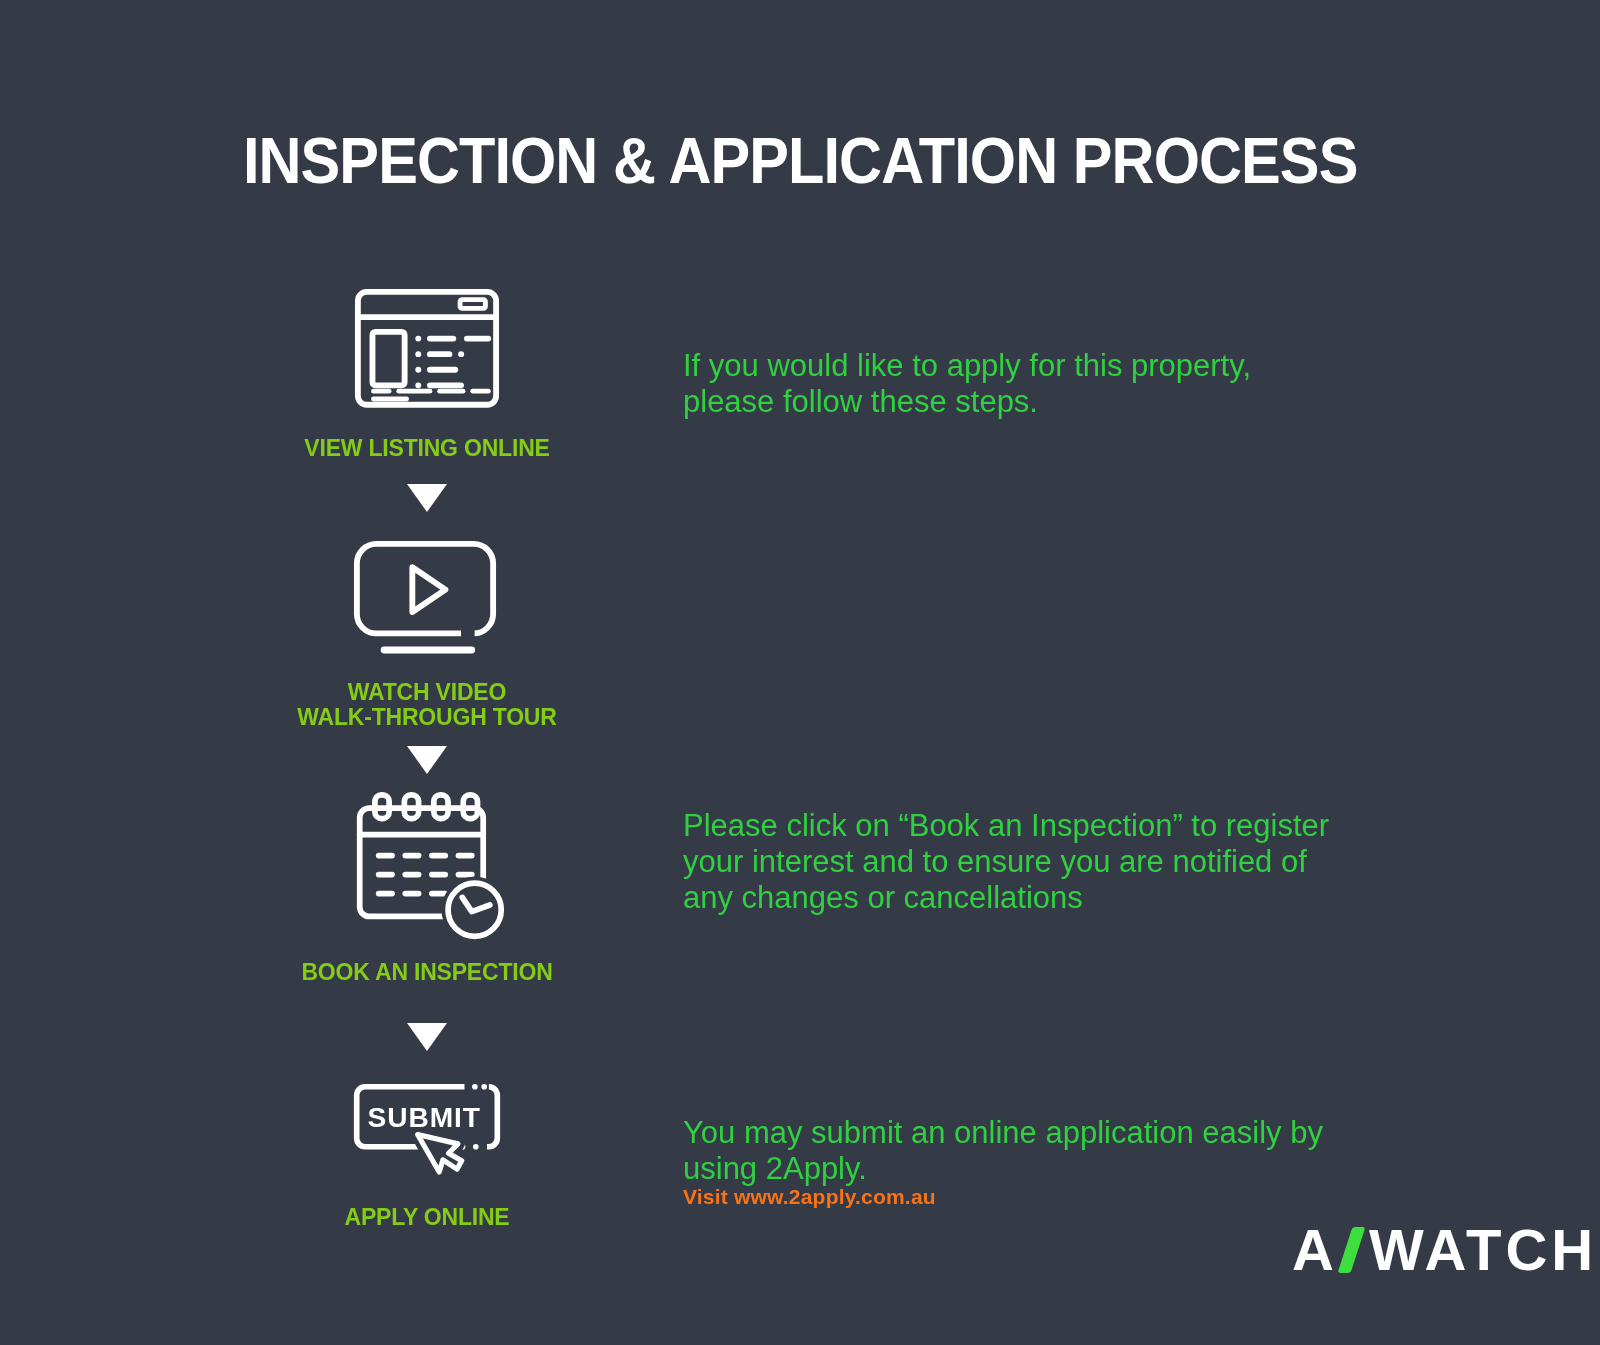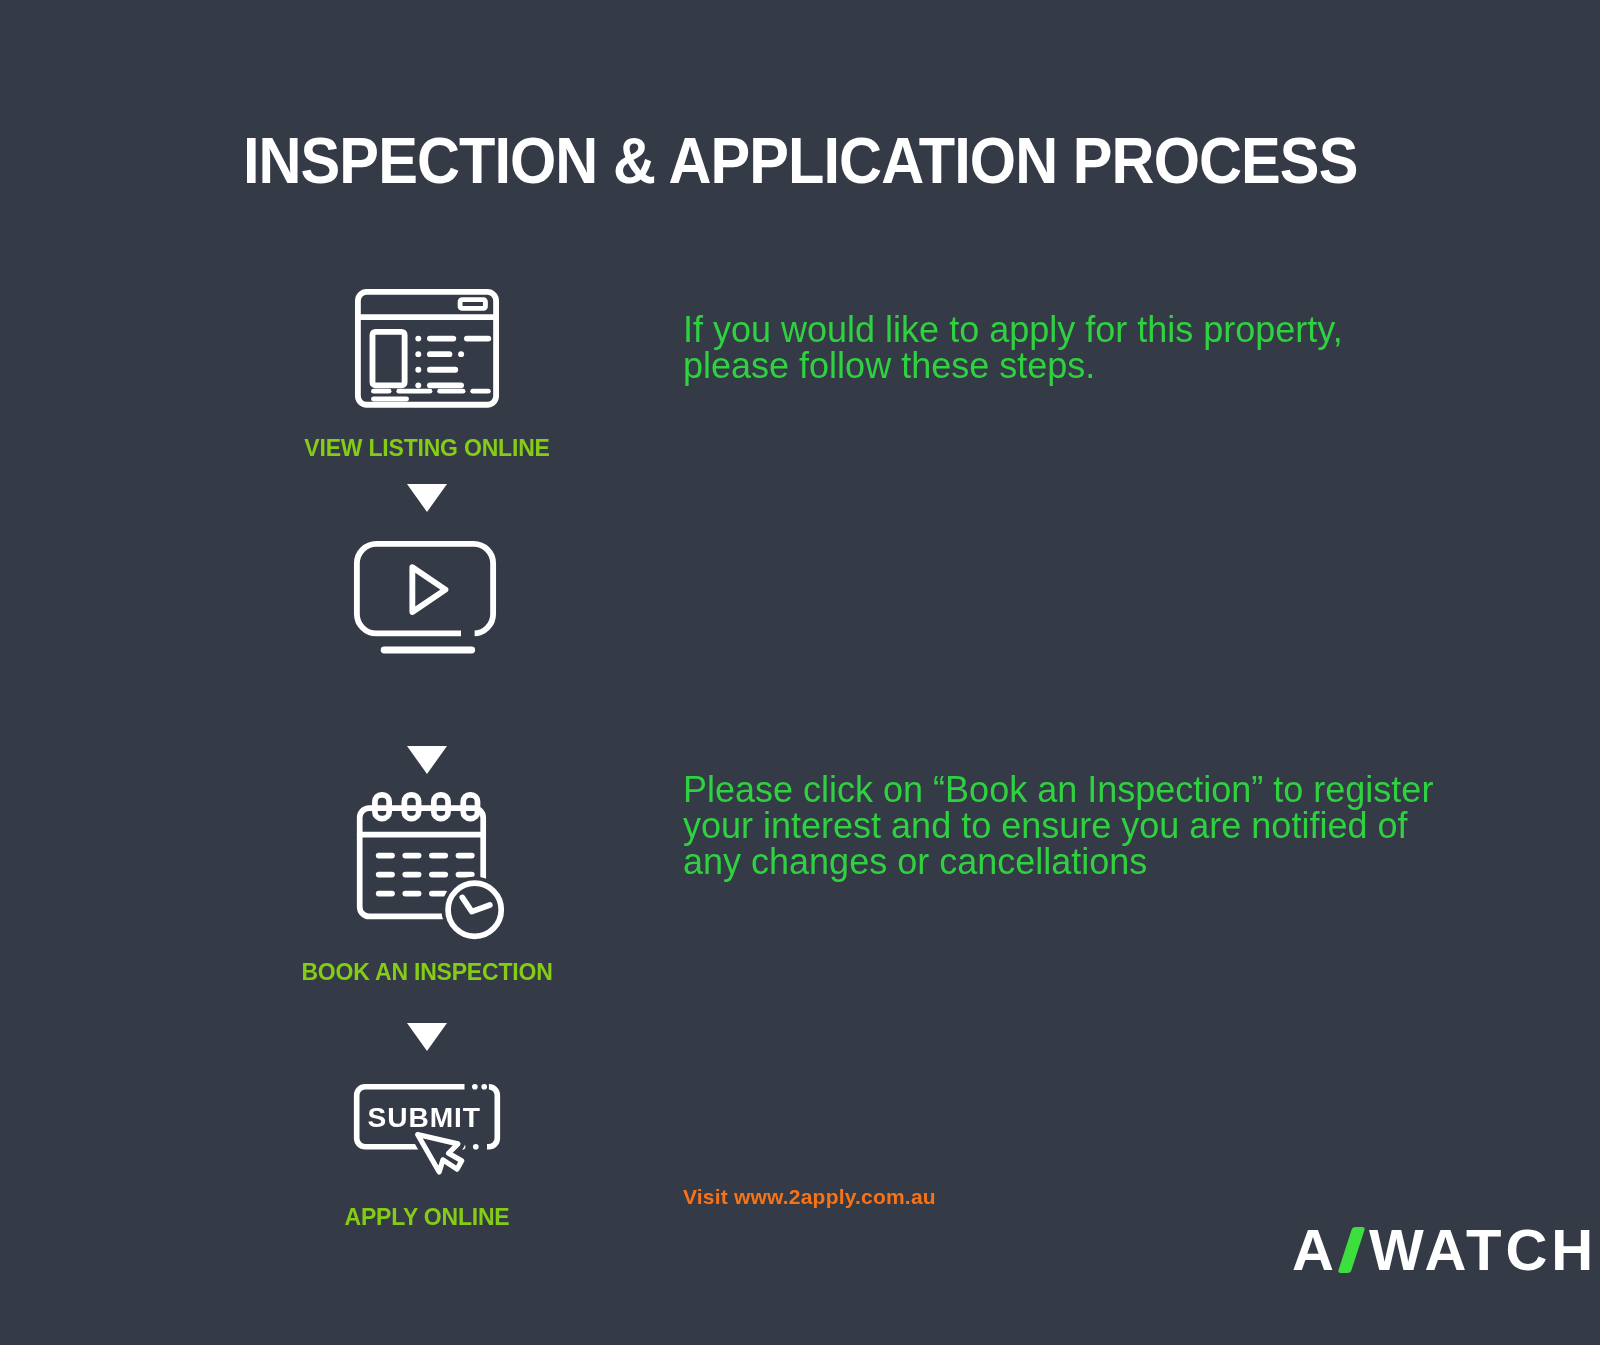--- a/index.html
+++ b/index.html
@@ -32,22 +32,23 @@
   .label-3 { left:257px; top:960px;  width:340px; }
   .label-4 { left:277px; top:1205px; width:300px; }
 
   .flow-arrow { position:absolute; width:40px; height:28px; }
   .arrow-1 { left:407px; top:484px; }
   .arrow-2 { left:407px; top:746px; }
   .arrow-3 { left:407px; top:1023px; }
 
   .step-desc {
     position:absolute; left:683px; width:760px;
-    color:#2fd140; font-size:36px; line-height:36px;
+    color:#2fd140; font-size:31px; line-height:36px;
     white-space:pre-line;
+    margin-top:36px;
   }
   .desc-1 { top:312px; }
   .desc-2 { top:540px; }
   .desc-3 { top:772px; }
   .desc-4 { top:1079px; }
 
   .visit-note {
     position:absolute; left:683px; top:1185px;
     color:#f97316; font-size:21px; font-weight:bold; letter-spacing:0.2px;
   }
@@ -107,20 +108,22 @@
     </svg>
 
   <div class="step-icon icon-video">
     <svg viewBox="0 0 150 122" xmlns="http://www.w3.org/2000/svg">
       <rect class="ic" x="5" y="4" width="140" height="92" rx="20"></rect>
       <rect class="knockout" x="112" y="90" width="14" height="12"></rect>
       <path class="ic" d="M62,28 L96,51 L62,74 Z"></path>
       <line class="ic ic-thick" x1="33" y1="113" x2="123" y2="113"></line>
     </svg>
   </div>
+  <div class="step-label label-2">WATCH VIDEO
+WALK-THROUGH TOUR</div>
 
   <svg class="flow-arrow arrow-2" viewBox="0 0 40 28" xmlns="http://www.w3.org/2000/svg">
       <polygon points="0,0 40,0 20,28" fill="#ffffff"></polygon>
     </svg>
 
   <div class="step-icon icon-calendar">
     <svg viewBox="0 0 160 158" xmlns="http://www.w3.org/2000/svg">
       <rect class="ic" x="6" y="18" width="130" height="114" rx="10"></rect>
       <line class="ic" x1="6" y1="46" x2="136" y2="46"></line>
       <rect class="ic" x="22" y="4" width="15" height="25" rx="7"></rect>
@@ -160,20 +163,22 @@
       <line class="ic" x1="141" y1="5" x2="141.1" y2="5"></line>
       <rect class="knockout" x="100" y="63" width="44" height="12"></rect>
       <line class="ic" x1="104" y1="69" x2="118" y2="69"></line>
       <line class="ic" x1="132" y1="69" x2="132.1" y2="69"></line>
       <text x="77" y="48" text-anchor="middle" font-size="30" font-weight="bold" letter-spacing="1" fill="#ffffff">SUBMIT</text>
       <path d="M70,56 L93,96 L97,83 L112,93 L117,84 L103,76 L113,66 Z" fill="#343a46" stroke="#343a46" stroke-width="15" stroke-linejoin="round"></path>
       <path d="M70,56 L93,96 L97,83 L112,93 L117,84 L103,76 L113,66 Z" fill="#343a46" stroke="#ffffff" stroke-width="5.5" stroke-linejoin="round"></path>
     </svg>
   </div>
   <div class="step-label label-4">APPLY ONLINE</div>
+  <div class="step-desc desc-4">You may submit an online application easily by
+using 2Apply.</div>
   <div class="visit-note">Visit www.2apply.com.au</div>
 
   <div class="brand-logo">
     <span>A</span>
     <span class="logo-slash"></span>
     <span>WATCH</span>
   </div>
 
 </div>
 

